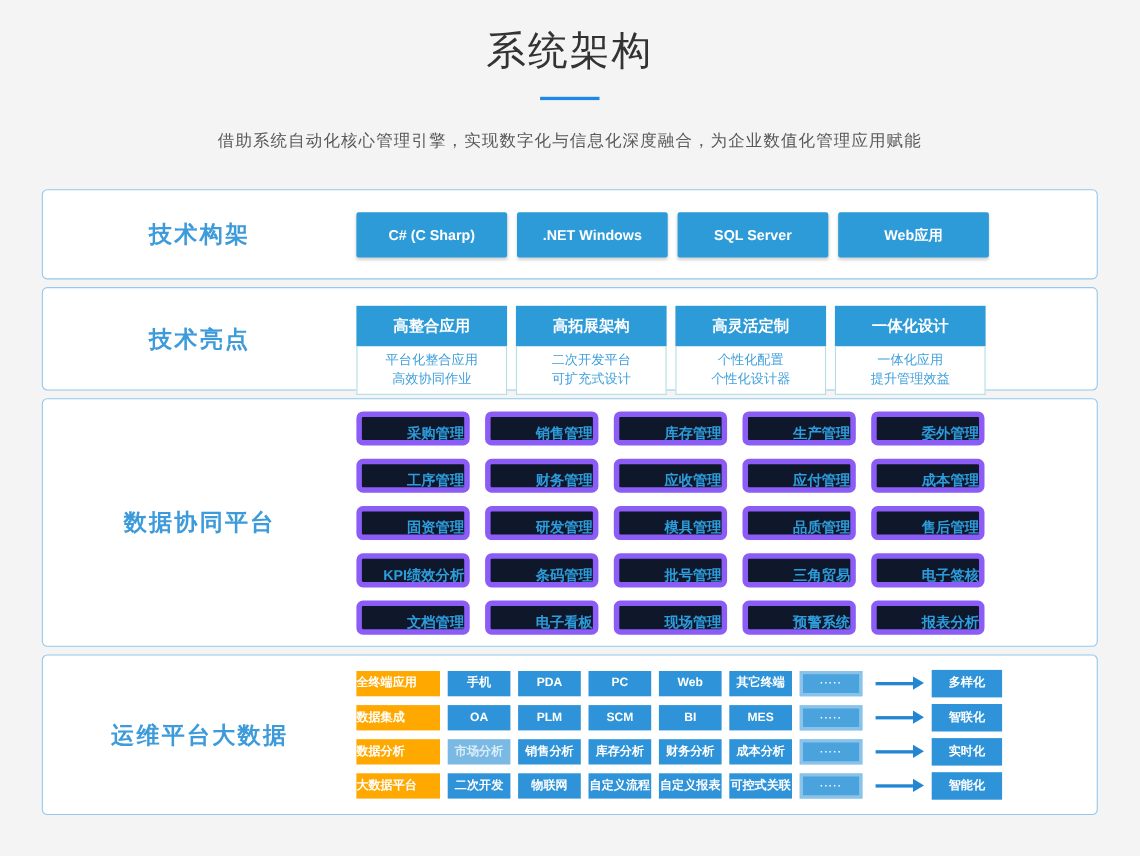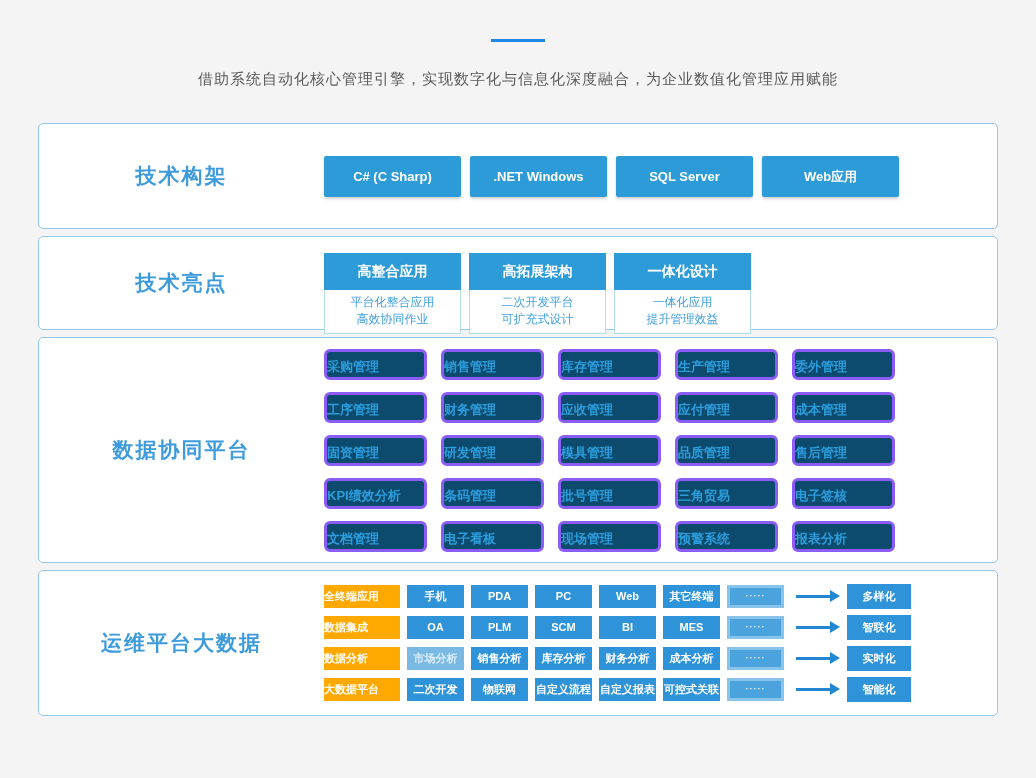--- a/index.html
+++ b/index.html
@@ -26,21 +26,21 @@
     border:1px solid #94c8ec;
     border-radius:5px;
     display:flex;
     align-items:center;
     margin-bottom:7px;
   }
   .sec-label-wrap { width:285px; flex:0 0 285px; text-align:center; }
   .sec-label { font-size:21px; font-weight:bold; color:#3d9bdb; letter-spacing:2px; }
 
   
-  .sec-tech { height:106px; }
+  .sec-tech { height:82px; }
   .tech-btns { display:flex; gap:9px; align-items:center; }
   .tech-btn {
     width:137px; height:41px; line-height:41px;
     background:#2e9bd9; color:#fff;
     font-size:13px; font-weight:bold; text-align:center;
     border-radius:2px;
     box-shadow:0 2px 3px rgba(0,0,0,.18);
   }
 
   
@@ -59,22 +59,22 @@
 
   
   .sec-platform { height:226px; }
   .module-grid {
     display:grid;
     grid-template-columns:repeat(5,103px);
     column-gap:14px; row-gap:12px;
   }
   .module-btn {
     height:31px; line-height:29px;
-    background:#0c4a6e; border:3px solid #8b5cf6; border-radius:6px;
-    text-align:left; font-size:13px; font-weight:bold; color:#2d9cdb;
+    background:#0f172a; border:5px solid #8b5cf6; border-radius:6px;
+    text-align:right; font-size:13px; font-weight:bold; color:#2d9cdb;
     white-space:nowrap; overflow:hidden;
   }
 
   
   .sec-bigdata { height:146px; }
   .bd-rows { display:flex; flex-direction:column; gap:6px; }
   .bd-row { display:flex; align-items:center; gap:7px; }
   .bd-cat {
     width:76px; height:23px; line-height:23px; background:#ffa800;
     color:#fff; font-size:11px; font-weight:bold; 
@@ -101,20 +101,21 @@
     width:64px; height:25px; line-height:25px; background:#2e93d8;
     color:#fff; font-size:11px; font-weight:bold; text-align:center;
   }
 </style>
 </head>
 <body>
 
 <div class="page">
 
   <div class="header">
+    <div class="page-title">系统架构</div>
     <div class="title-underline"></div>
     <div class="page-subtitle">借助系统自动化核心管理引擎，实现数字化与信息化深度融合，为企业数值化管理应用赋能</div>
   </div>
 
   <div class="sections">
 
     <div class="section sec-tech">
       <div class="sec-label-wrap">
         <span class="sec-label">技术构架</span>
       </div>
@@ -136,20 +137,27 @@
             <div class="hl-body">
               <div class="hl-line">平台化整合应用</div>
               <div class="hl-line">高效协同作业</div>
             </div>
           </div>
           <div class="hl-card">
             <div class="hl-head">高拓展架构</div>
             <div class="hl-body">
               <div class="hl-line">二次开发平台</div>
               <div class="hl-line">可扩充式设计</div>
+            </div>
+          </div>
+          <div class="hl-card">
+            <div class="hl-head">高灵活定制</div>
+            <div class="hl-body">
+              <div class="hl-line">个性化配置</div>
+              <div class="hl-line">个性化设计器</div>
             </div>
           </div>
           <div class="hl-card">
             <div class="hl-head">一体化设计</div>
             <div class="hl-body">
               <div class="hl-line">一体化应用</div>
               <div class="hl-line">提升管理效益</div>
             </div>
           </div>
         </div>

